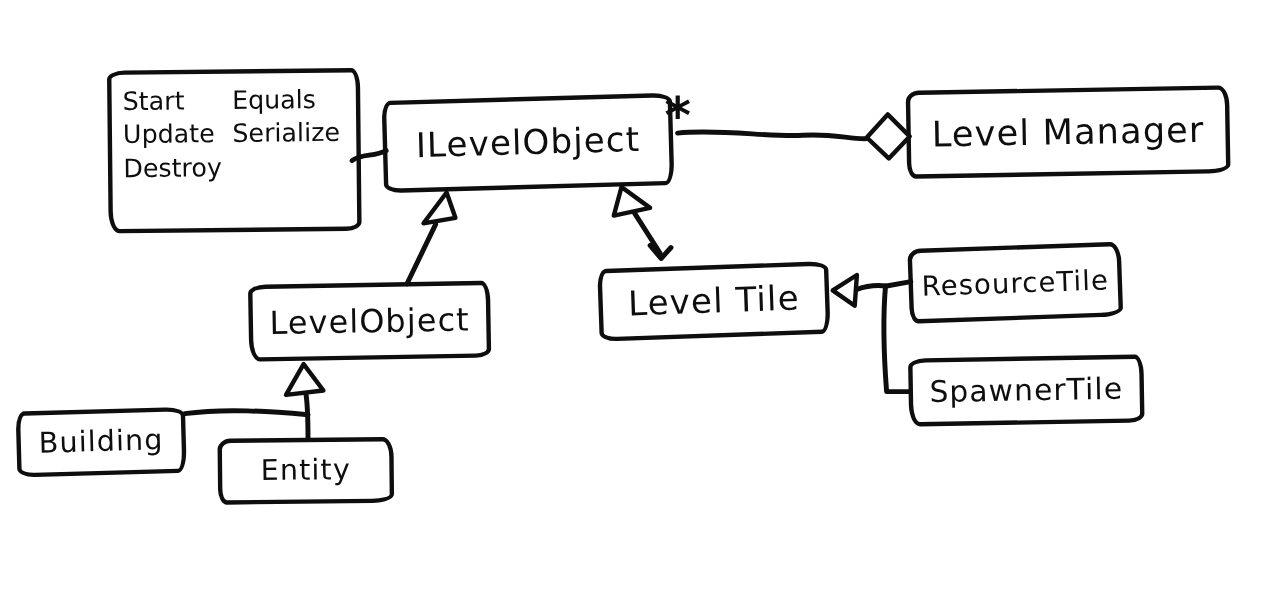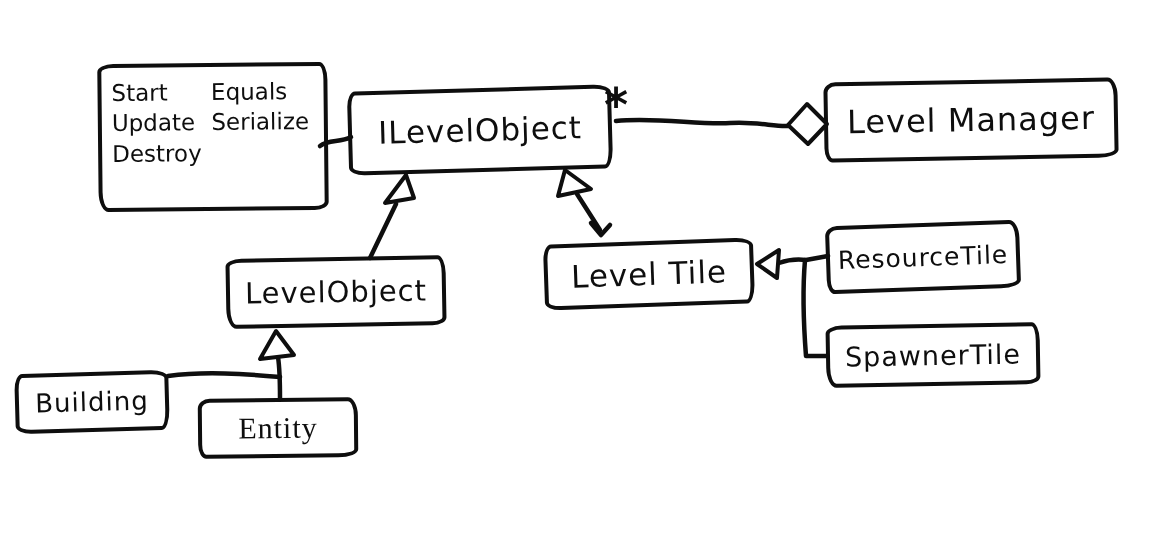--- a/index.html
+++ b/index.html
@@ -94,21 +94,21 @@
 
   <div class="node sk1" style="left:826px;top:324px;width:214px;height:62px;transform:rotate(-1deg);">
     <span class="label" style="font-size:27px;">SpawnerTile</span>
   </div>
 
   <div class="node sk2" style="left:15px;top:372px;width:154px;height:60px;transform:rotate(-1.6deg);">
     <span class="label" style="font-size:26px;">Building</span>
   </div>
 
   <div class="node sk3" style="left:198px;top:398px;width:160px;height:60px;transform:rotate(-0.6deg);">
-    <span class="label" style="font-size:30px;font-family:Liberation Serif, serif;">Entity</span>
+    <span class="label" style="font-size:26px;">Entity</span>
   </div>
 
   <span id="multiplicity">*</span>
 
   <svg id="wires" width="1165" height="555" viewBox="0 0 1165 555">
 
     <path d="M 320 146 C 329 139 340 143 351 137"></path>
 
     <path d="M 616 121 C 655 117 700 125 730 123 C 755 121 775 127 788 126"></path>
     <polygon points="788,125 807,104 827,124 808,144"></polygon>

